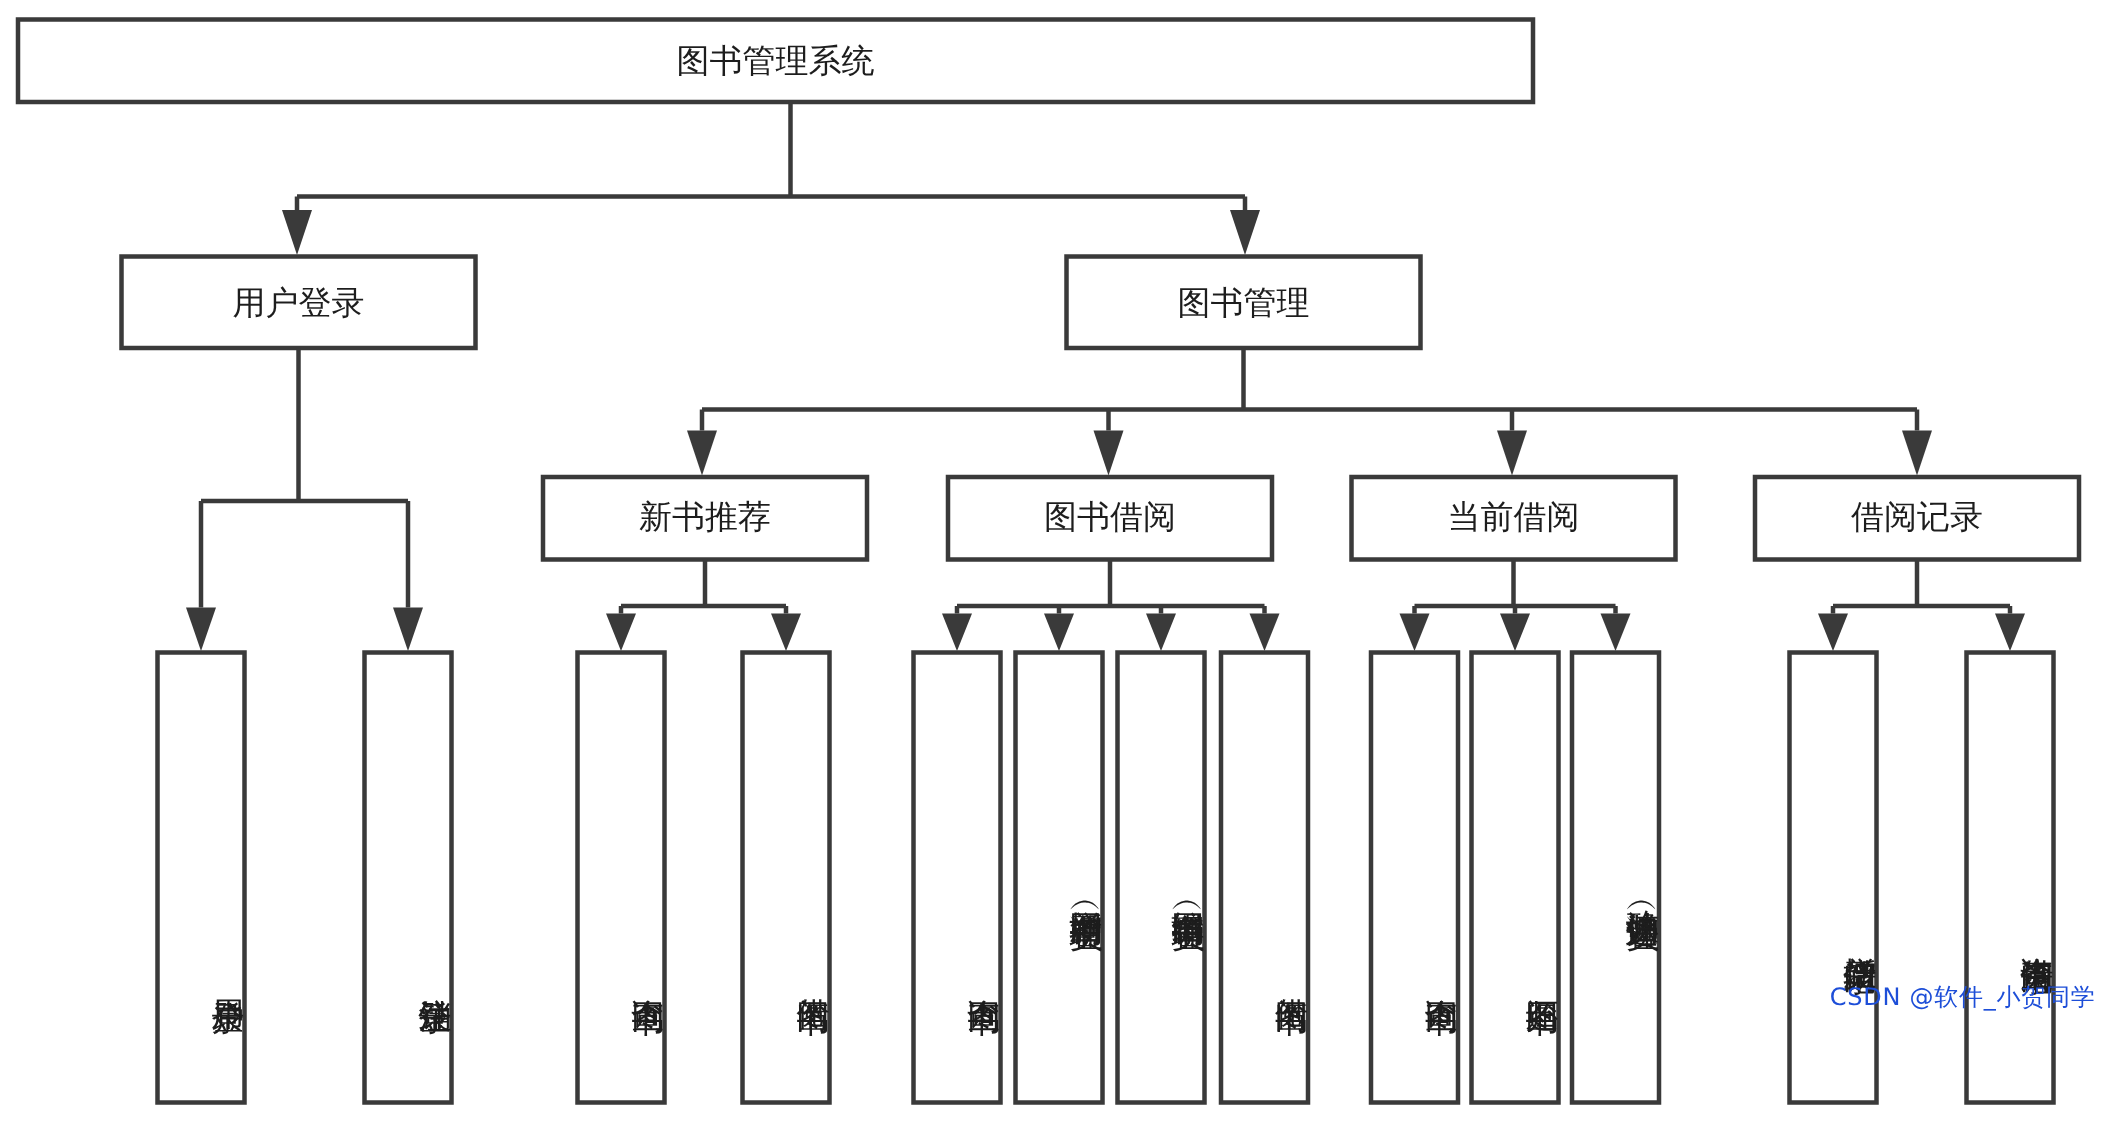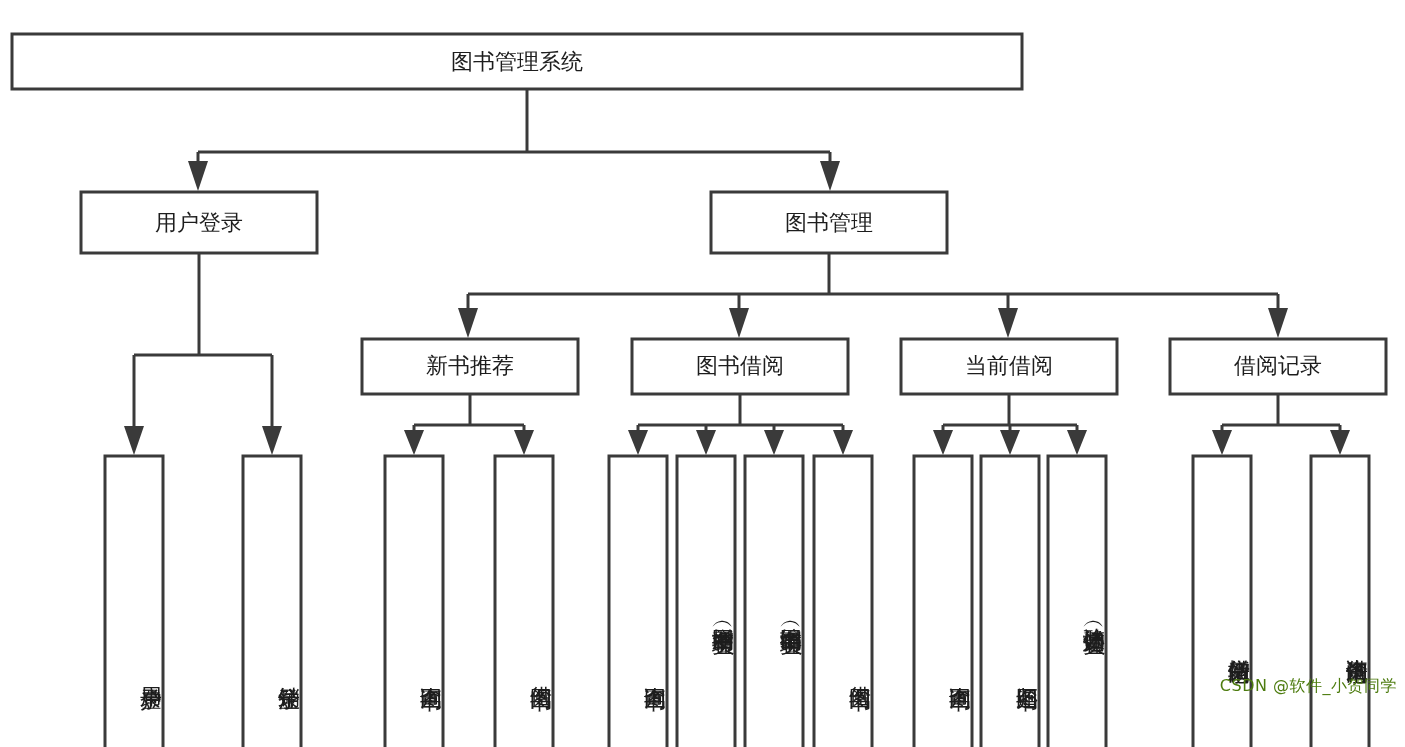--- a/index.html
+++ b/index.html
@@ -1,20 +1,20 @@
 <!DOCTYPE html>
 <html><head>
 <meta charset="utf-8">
 <style>
   html,body{margin:0;padding:0;background:#ffffff;}
   body{
     width:1405px;height:747px;overflow:hidden;
     font-family:"DejaVu Sans","Liberation Sans",sans-serif;
   }
-  #diagram-root{position:relative;width:1405px;height:682px;background:#fff;margin-top:21px;}
+  #diagram-root{position:relative;width:1405px;height:682px;background:#fff;}
   svg#diagram-svg{position:absolute;left:0;top:0;width:1405px;height:747px;display:block;}
   .node-box{fill:#ffffff;stroke:#3a3a3a;stroke-width:3;}
   .connector{stroke:#3a3a3a;stroke-width:3;fill:none;}
   .arrow-head{fill:#3a3a3a;stroke:none;}
   .node-label{
     font-family:"DejaVu Sans","Liberation Sans",sans-serif;
     font-size:22px;fill:#1d1d1d;text-anchor:middle;
     dominant-baseline:middle;
   }
   .leaf-label-wrap{
@@ -23,21 +23,21 @@
     writing-mode:vertical-rl;
     text-orientation:upright;
     font-size:22px;line-height:1.12;color:#1d1d1d;
     letter-spacing:1px;
     white-space:nowrap;
     pointer-events:none;
   }
   .watermark{
     position:absolute;right:8px;bottom:6px;
     font-family:"DejaVu Sans","Liberation Sans",sans-serif;
-    font-size:16px;color:#4d7c0f;white-space:nowrap;
+    font-size:16px;color:#1d4ed8;white-space:nowrap;
     letter-spacing:0.5px;
   }
 </style>
 </head>
 <body>
 
 <div id="diagram-root">
 
   <svg id="diagram-svg" viewBox="0 0 1405 747">
 

